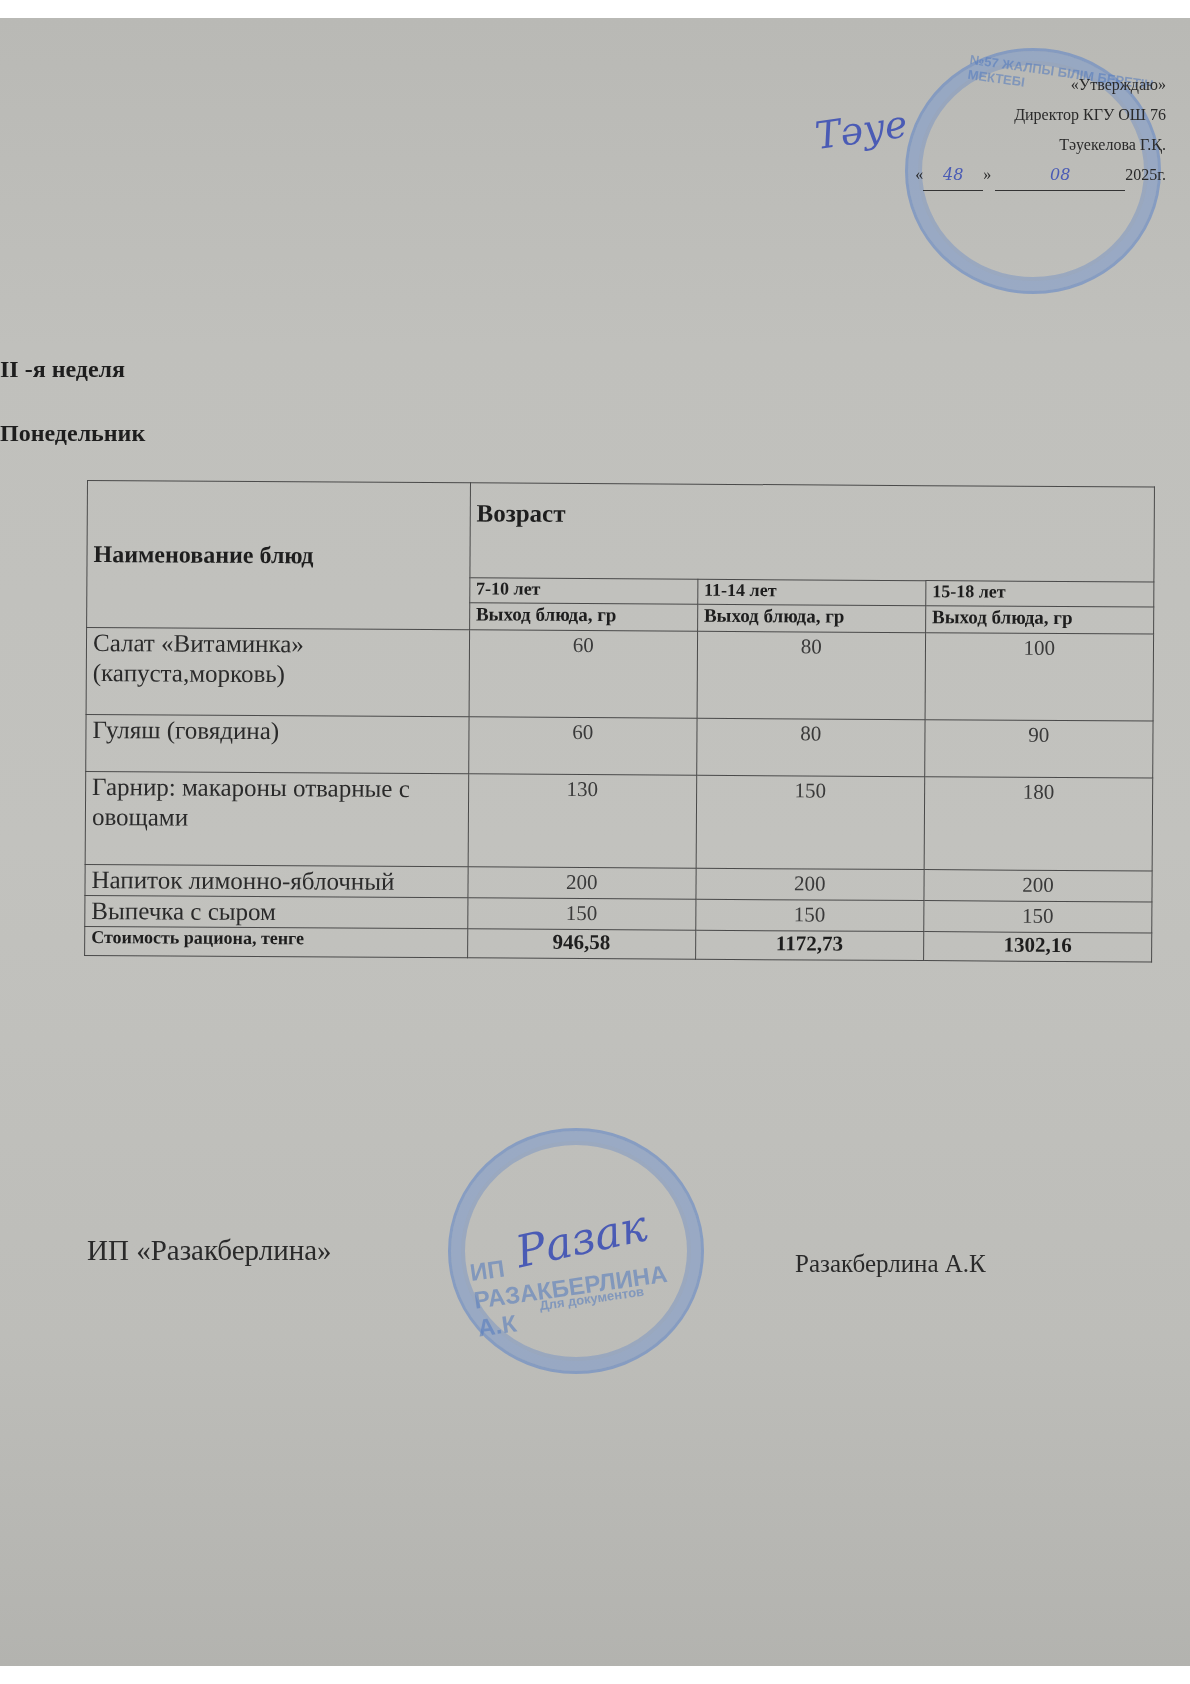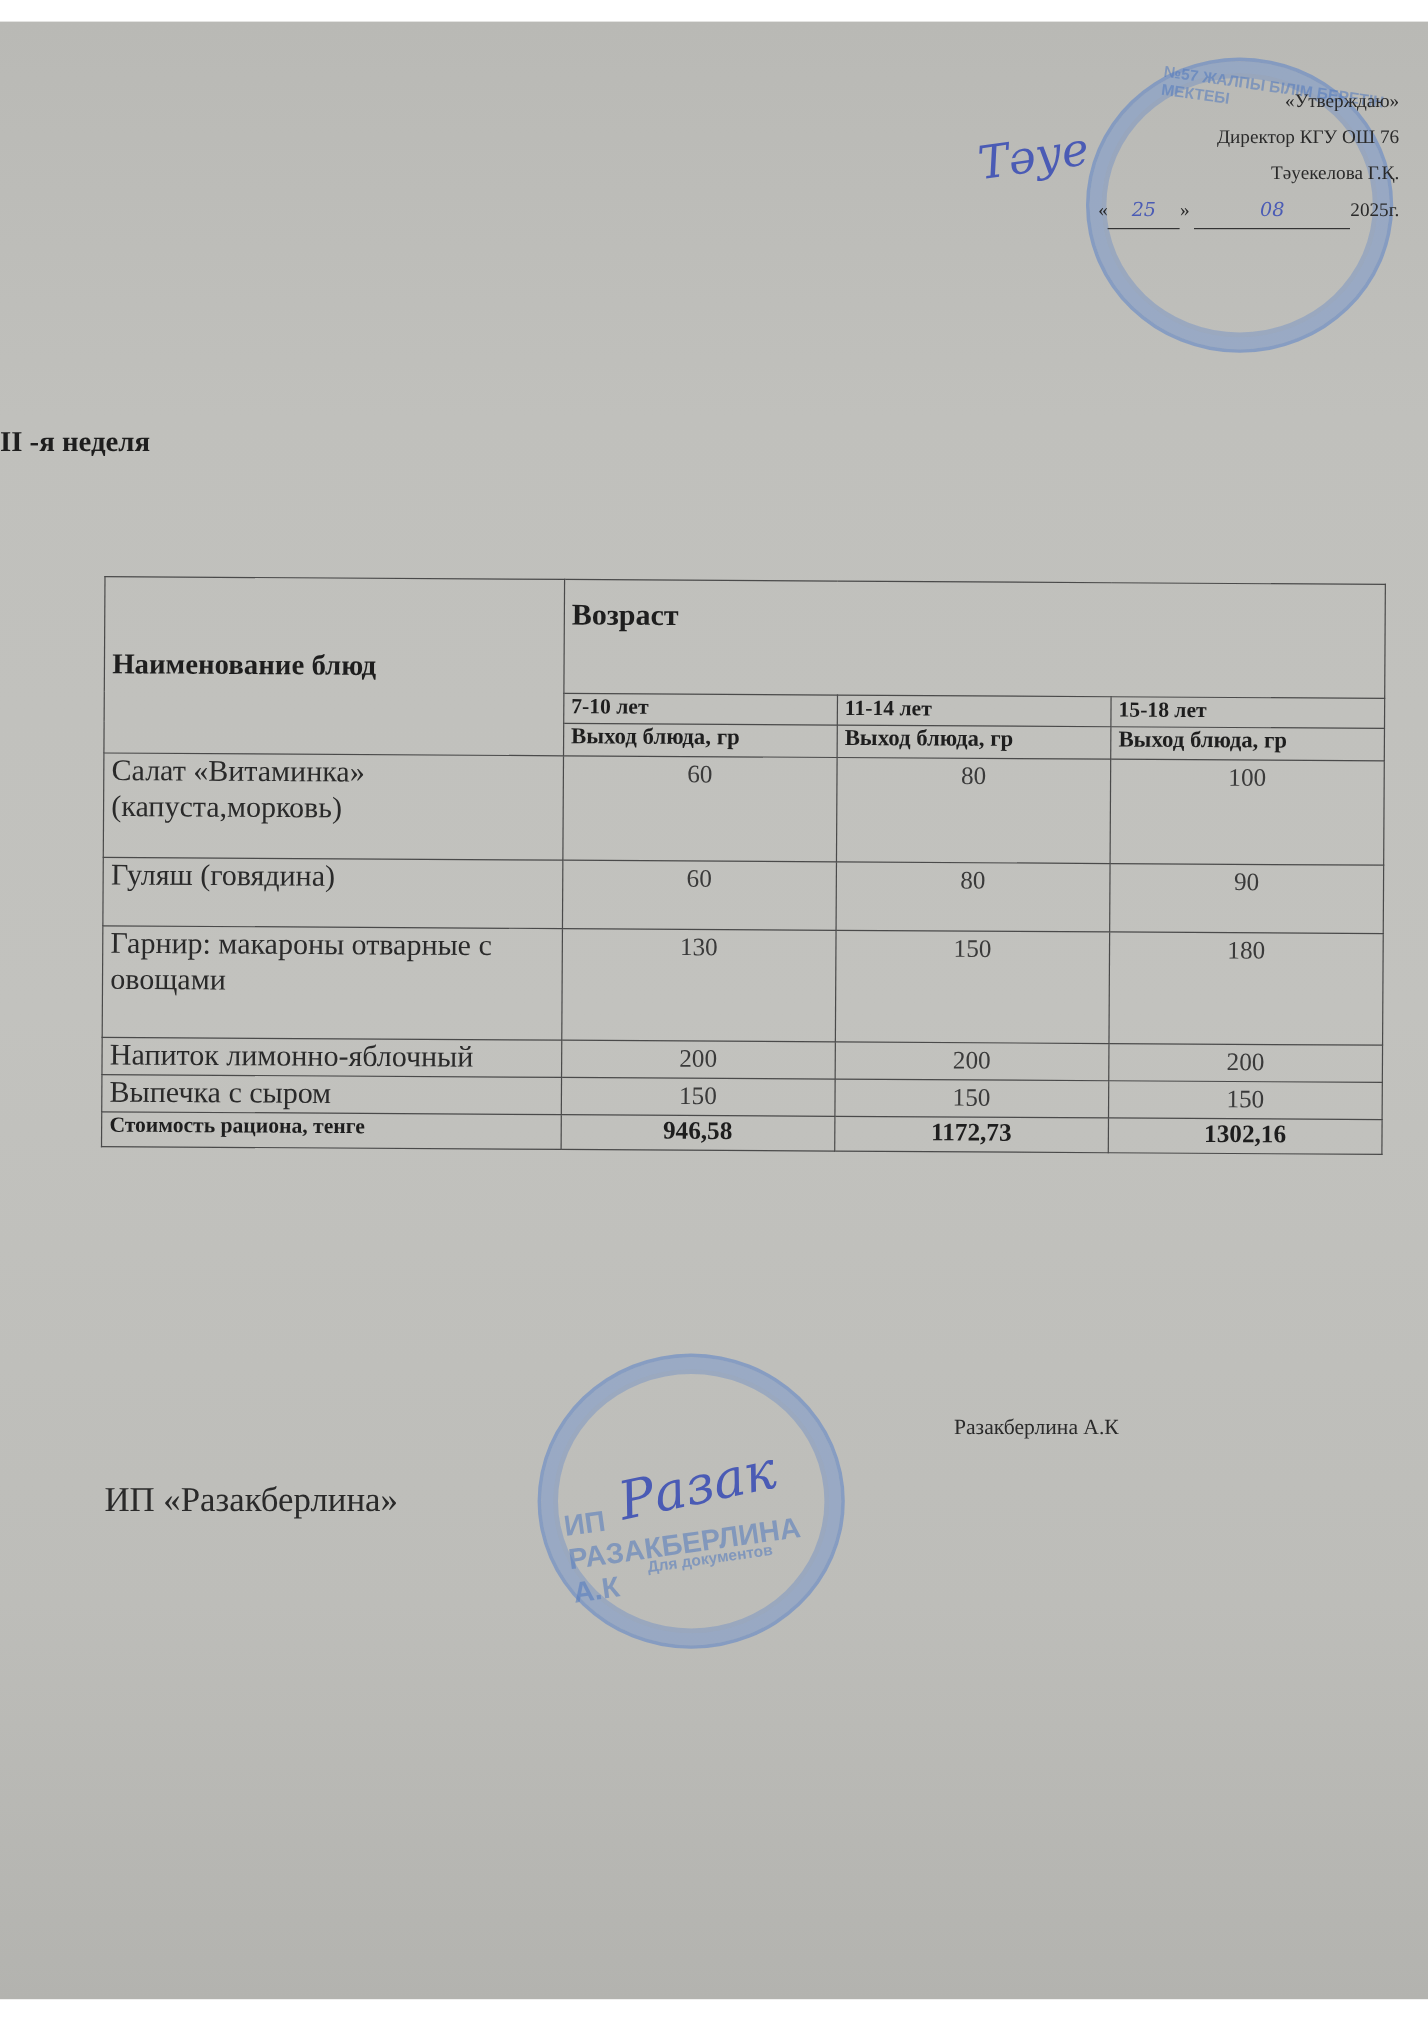--- a/index.html
+++ b/index.html
@@ -60,21 +60,21 @@
   .row-tall td { height: 84px; }
   .row-mid td { height: 54px; }
   .row-garnish td { height: 90px; }
   .row-short td { height: 28px; }
   .total-label { font-weight: bold !important; font-size: 18px; text-align: left; }
   .total-val { font-weight: bold !important; font-size: 21px; text-align: center; }
   .footer-left {
     position: absolute; left: 87px; top: 1216px; font-size: 29px; color: #2a2a2a;
   }
   .footer-right {
-    position: absolute; left: 795px; top: 1161px; font-size: 18px; color: #2a2a2a;
+    position: absolute; left: 795px; top: 1232px; font-size: 25px; color: #2a2a2a;
   }
   .signature-bottom {
     position: absolute; left: 515px; top: 1195px; font-size: 44px; transform: rotate(-12deg);
   }
 </style>
 </head>
 <body>
 
 <div class="paper">
 
@@ -82,26 +82,27 @@
     <span class="stamp-text" style="left:60px;top:14px;font-size:13px;transform:rotate(8deg);">№57 ЖАЛПЫ БІЛІМ БЕРЕТІН МЕКТЕБІ</span>
   </div>
 
   <div class="hand signature-top">Тәуе</div>
 
   <div class="approval">
     <div>«Утверждаю»</div>
     <div>Директор КГУ ОШ 76</div>
     <div>Тәуекелова Г.Қ.</div>
     <div class="date-line">
-      <span>«</span><span class="hand" style="display:inline-block;width:60px;border-bottom:1px solid #333;text-align:center;">25</span><span>»</span>
+      <span>«</span><span class="hand" style="display:inline-block;width:60px;border-bottom:1px solid #333;text-align:center;">48</span><span>»</span>
       <span class="hand" style="display:inline-block;width:130px;border-bottom:1px solid #333;text-align:center;">08</span><span>2025г.</span>
     </div>
   </div>
 
   <div class="title t1">II -я  неделя</div>
+  <div class="title t2">Понедельник</div>
 
   <table class="menu">
     <colgroup>
       <col class="c-name">
         <col class="c-age">
         <col class="c-age">
         <col class="c-age">
     </colgroup>
     <tbody>
         <tr>

